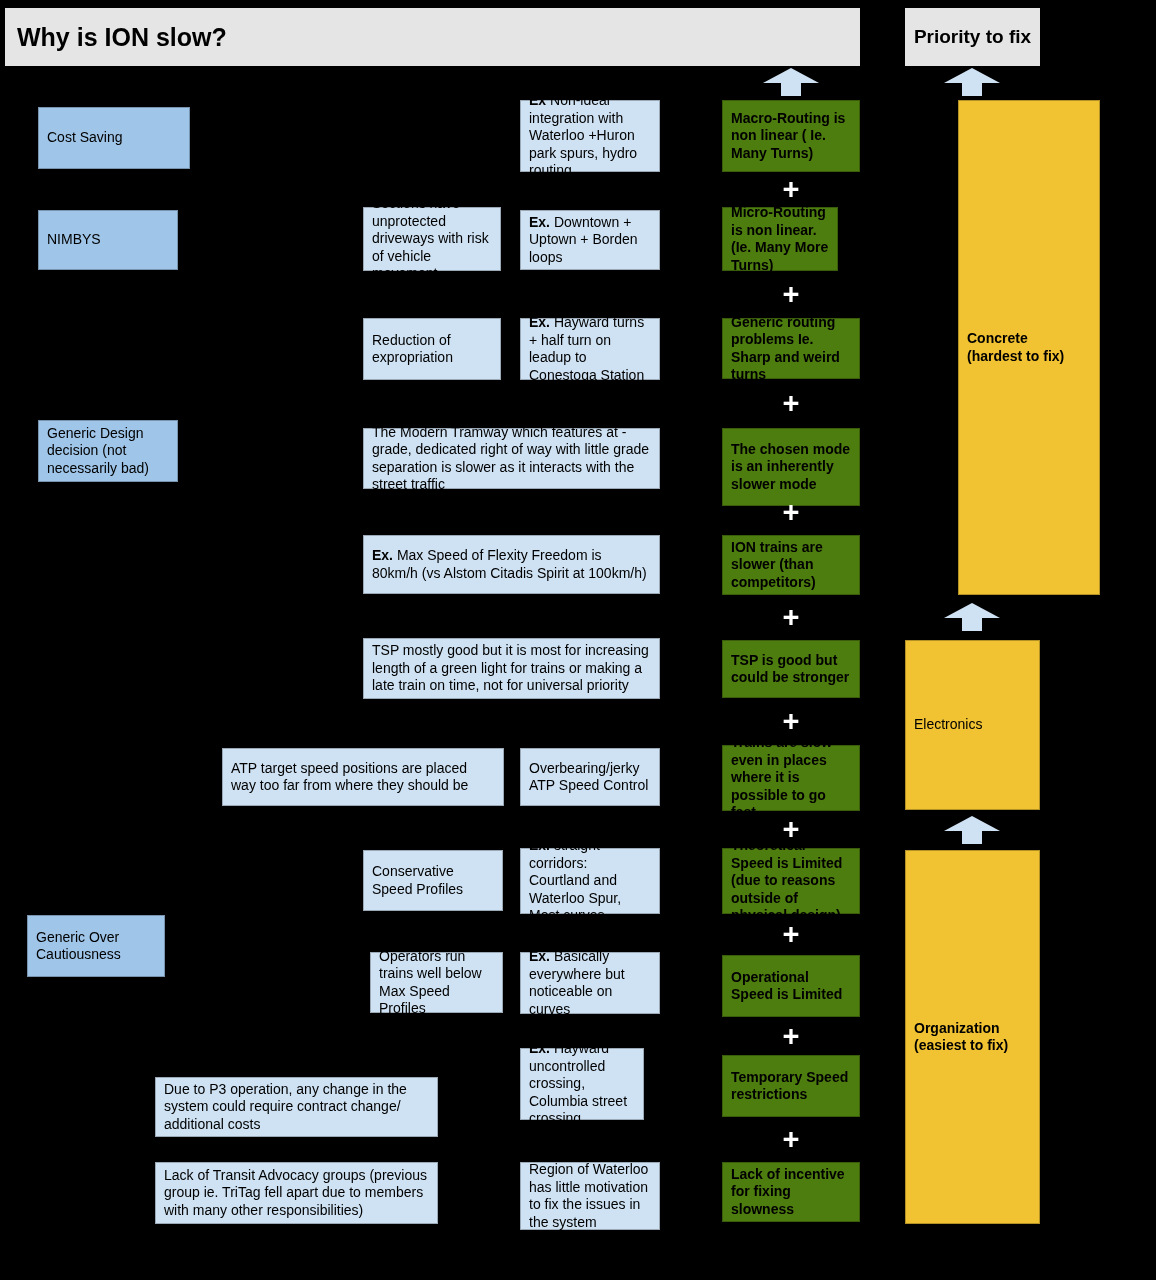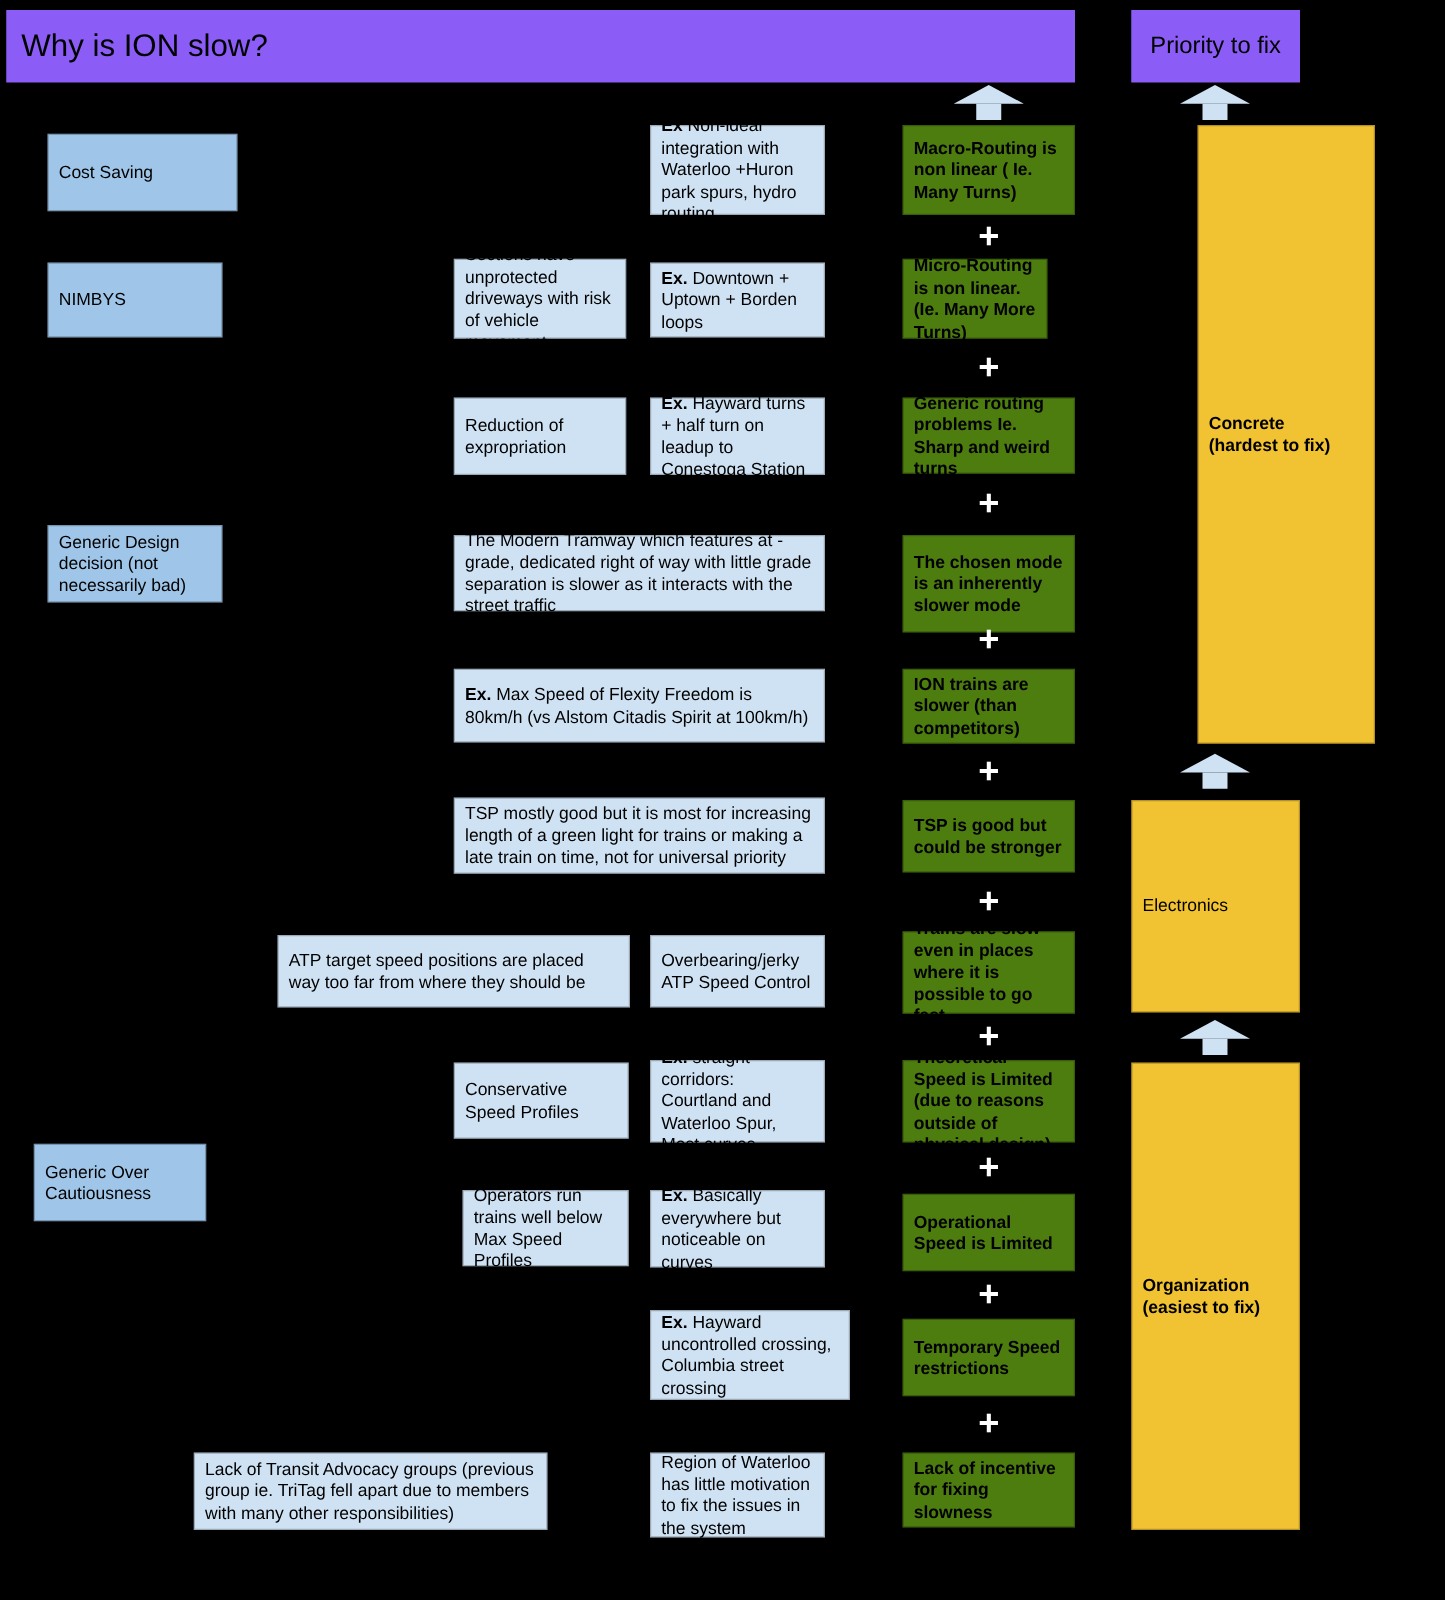--- a/index.html
+++ b/index.html
@@ -11,21 +11,21 @@
     position:absolute;box-sizing:border-box;display:flex;align-items:center;
     padding:23px 8px;font-size:14px;line-height:1.25;border:1px solid rgba(0,0,0,0.25);
   }
   .txt{width:100%;white-space:pre-line;}
   .cat{background:#9fc5e8;}
   .cause{background:#cfe2f3;}
   .effect{background:#4d7c0f;font-weight:bold;}
   .priority{background:#f1c232;}
   .priority.bold{font-weight:bold;}
   .banner{
-    position:absolute;box-sizing:border-box;background:#8b5cf6;display:flex;align-items:center;
+    position:absolute;box-sizing:border-box;background:#e5e5e5;display:flex;align-items:center;font-weight:bold;
   }
   .banner.main{font-size:25px;padding-left:12px;}
   .banner.small{font-size:19px;justify-content:center;}
   .plus{
     position:absolute;left:722px;width:138px;display:flex;align-items:center;justify-content:center;
     color:#fff;font-size:29px;font-weight:bold;
   }
   .arrow-up{
     position:absolute;width:56px;display:flex;flex-direction:column;align-items:center;
   }
@@ -95,20 +95,23 @@
   </div>
   <div class="box cause" style="left:520px;top:748px;width:140px;height:58px">
     <span class="txt">Overbearing/jerky ATP Speed Control</span>
   </div>
   <div class="box cause" style="left:363px;top:850px;width:140px;height:61px">
     <span class="txt">Conservative Speed Profiles</span>
   </div>
   <div class="box cause" style="left:370px;top:952px;width:133px;height:61px">
     <span class="txt">Operators run trains well below Max Speed Profiles</span>
   </div>
+  <div class="box cause" style="left:155px;top:1077px;width:283px;height:60px">
+    <span class="txt">Due to P3 operation, any change in the system could require contract change/ additional costs</span>
+  </div>
   <div class="box cause" style="left:155px;top:1162px;width:283px;height:62px">
     <span class="txt">Lack of Transit Advocacy groups (previous group ie. TriTag fell apart due to members with many other responsibilities)</span>
   </div>
   <div class="box cause" style="left:520px;top:1162px;width:140px;height:68px">
     <span class="txt">Region of Waterloo has little motivation to fix the issues in the system</span>
   </div>
 
   <div class="box cause" style="left:520px;top:100px;width:140px;height:72px">
     <span class="txt"><b>Ex</b><span> Non-ideal integration with Waterloo +Huron park spurs, hydro routing</span></span>
   </div>
@@ -120,21 +123,21 @@
   </div>
   <div class="box cause" style="left:363px;top:535px;width:297px;height:59px">
     <span class="txt"><b>Ex.</b><span> Max Speed of Flexity Freedom is 80km/h (vs Alstom Citadis Spirit at 100km/h)</span></span>
   </div>
   <div class="box cause" style="left:520px;top:848px;width:140px;height:66px">
     <span class="txt"><b>Ex.</b><span> straight corridors: Courtland and Waterloo Spur, Most curves</span></span>
   </div>
   <div class="box cause" style="left:520px;top:952px;width:140px;height:62px">
     <span class="txt"><b>Ex.</b><span> Basically everywhere but noticeable on curves</span></span>
   </div>
-  <div class="box cause" style="left:520px;top:1048px;width:160px;height:72px">
+  <div class="box cause" style="left:520px;top:1048px;width:124px;height:72px">
     <span class="txt"><b>Ex.</b><span> Hayward uncontrolled crossing, Columbia street crossing</span></span>
   </div>
 
   <div class="box effect" style="left:722px;top:100px;width:138px;height:72px">
     <span class="txt">Macro-Routing is non linear ( Ie. Many Turns)</span>
   </div>
   <div class="box effect" style="left:722px;top:207px;width:116px;height:64px">
     <span class="txt">Micro-Routing is non linear. (Ie. Many More Turns)</span>
   </div>
   <div class="box effect" style="left:722px;top:318px;width:138px;height:61px">

